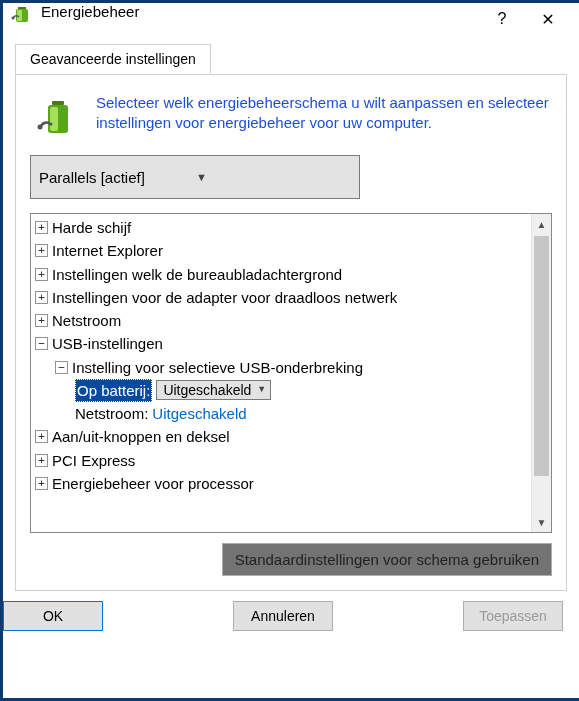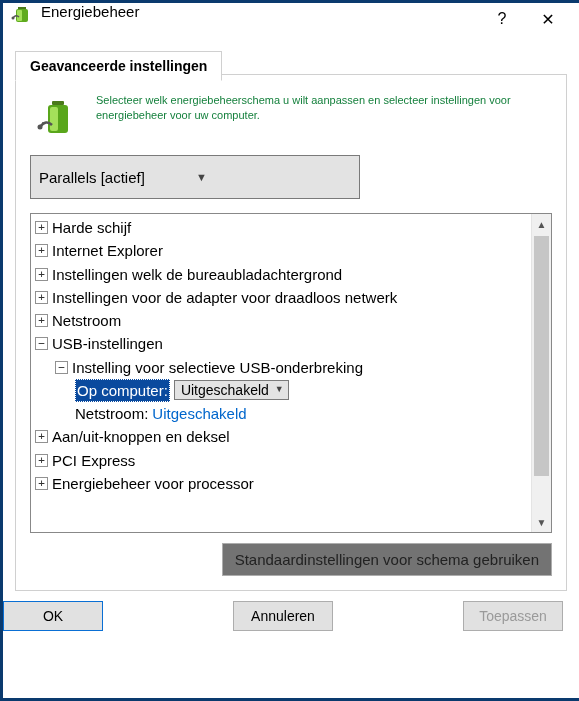--- a/index.html
+++ b/index.html
@@ -47,43 +47,42 @@
   }
   .tab {
     position: relative;
     display: inline-block;
     border: 1px solid #d0d0d0;
     border-bottom: 1px solid #fff;
     background: #fff;
     padding: 6px 14px 6px 14px;
     font-size: 14px;
     z-index: 1;
-    top: 8px;
-    font-weight: bold;
+    top: 1px;
   }
   .tab-body {
     margin: 0 12px 10px 12px;
     border: 1px solid #d0d0d0;
     border-top: none;
     padding: 18px 14px 14px 14px;
   }
   .intro {
     display: flex;
     gap: 16px;
     margin-bottom: 16px;
   }
   .intro .big-icon {
     width: 44px; height: 44px;
     flex: none;
     display: flex; align-items: center; justify-content: center;
     margin-left: 6px; margin-top: 2px;
   }
   .intro .desc {
-    font-size: 11px;
-    color: #15803d;
+    font-size: 15px;
+    color: #1d4ed8;
     line-height: 1.35;
   }
   .combo {
     width: 330px;
     height: 44px;
     border: 1px solid #7a7a7a;
     background: #e3e3e3;
     display: flex;
     align-items: center;
     padding: 0 6px 0 8px;
@@ -258,21 +257,21 @@
       </div>
       <div class="node lvl1">
         <span class="exp">−</span>
         <span>USB-instellingen</span>
       </div>
         <div class="node lvl2">
           <span class="exp">−</span>
           <span>Instelling voor selectieve USB-onderbreking</span>
         </div>
           <div class="node lvl3">
-            <span class="sel-label">Op computer:</span>
+            <span class="sel-label">Op batterij:</span>
             <span class="inline-select">
               <span>Uitgeschakeld</span>
               <span class="chev">▼</span>
             </span>
           </div>
           <div class="node lvl3">
             <span>Netstroom:</span>
             <span class="linkval">Uitgeschakeld</span>
           </div>
       <div class="node lvl1">

